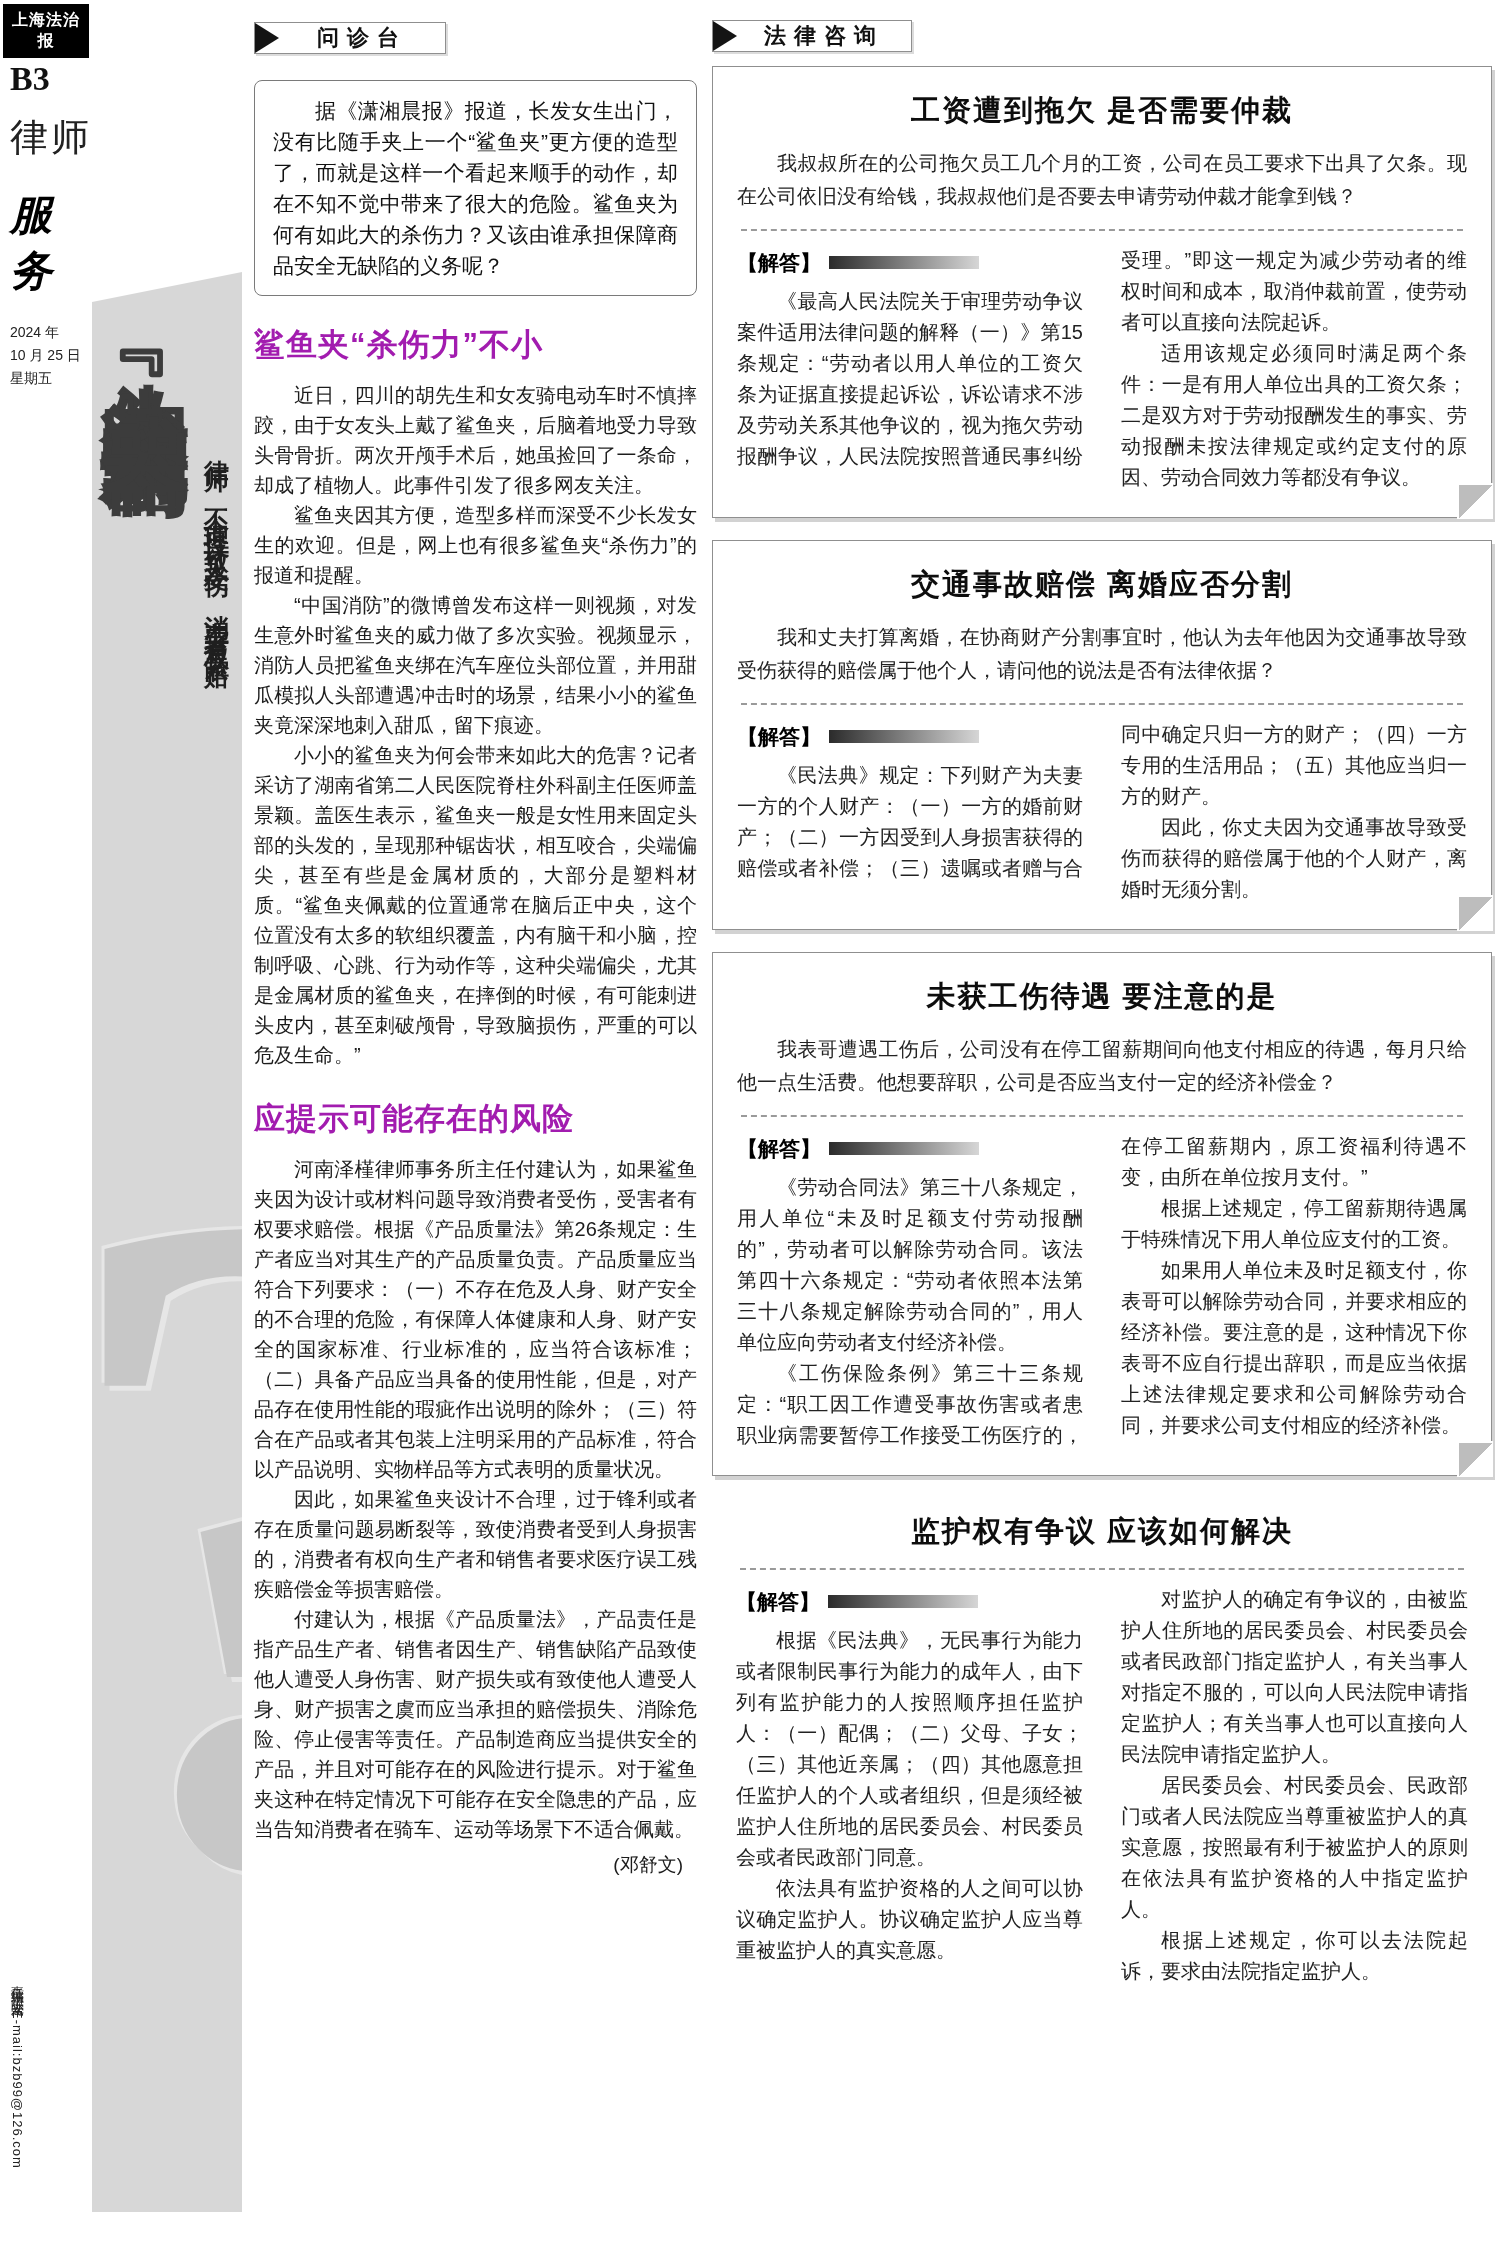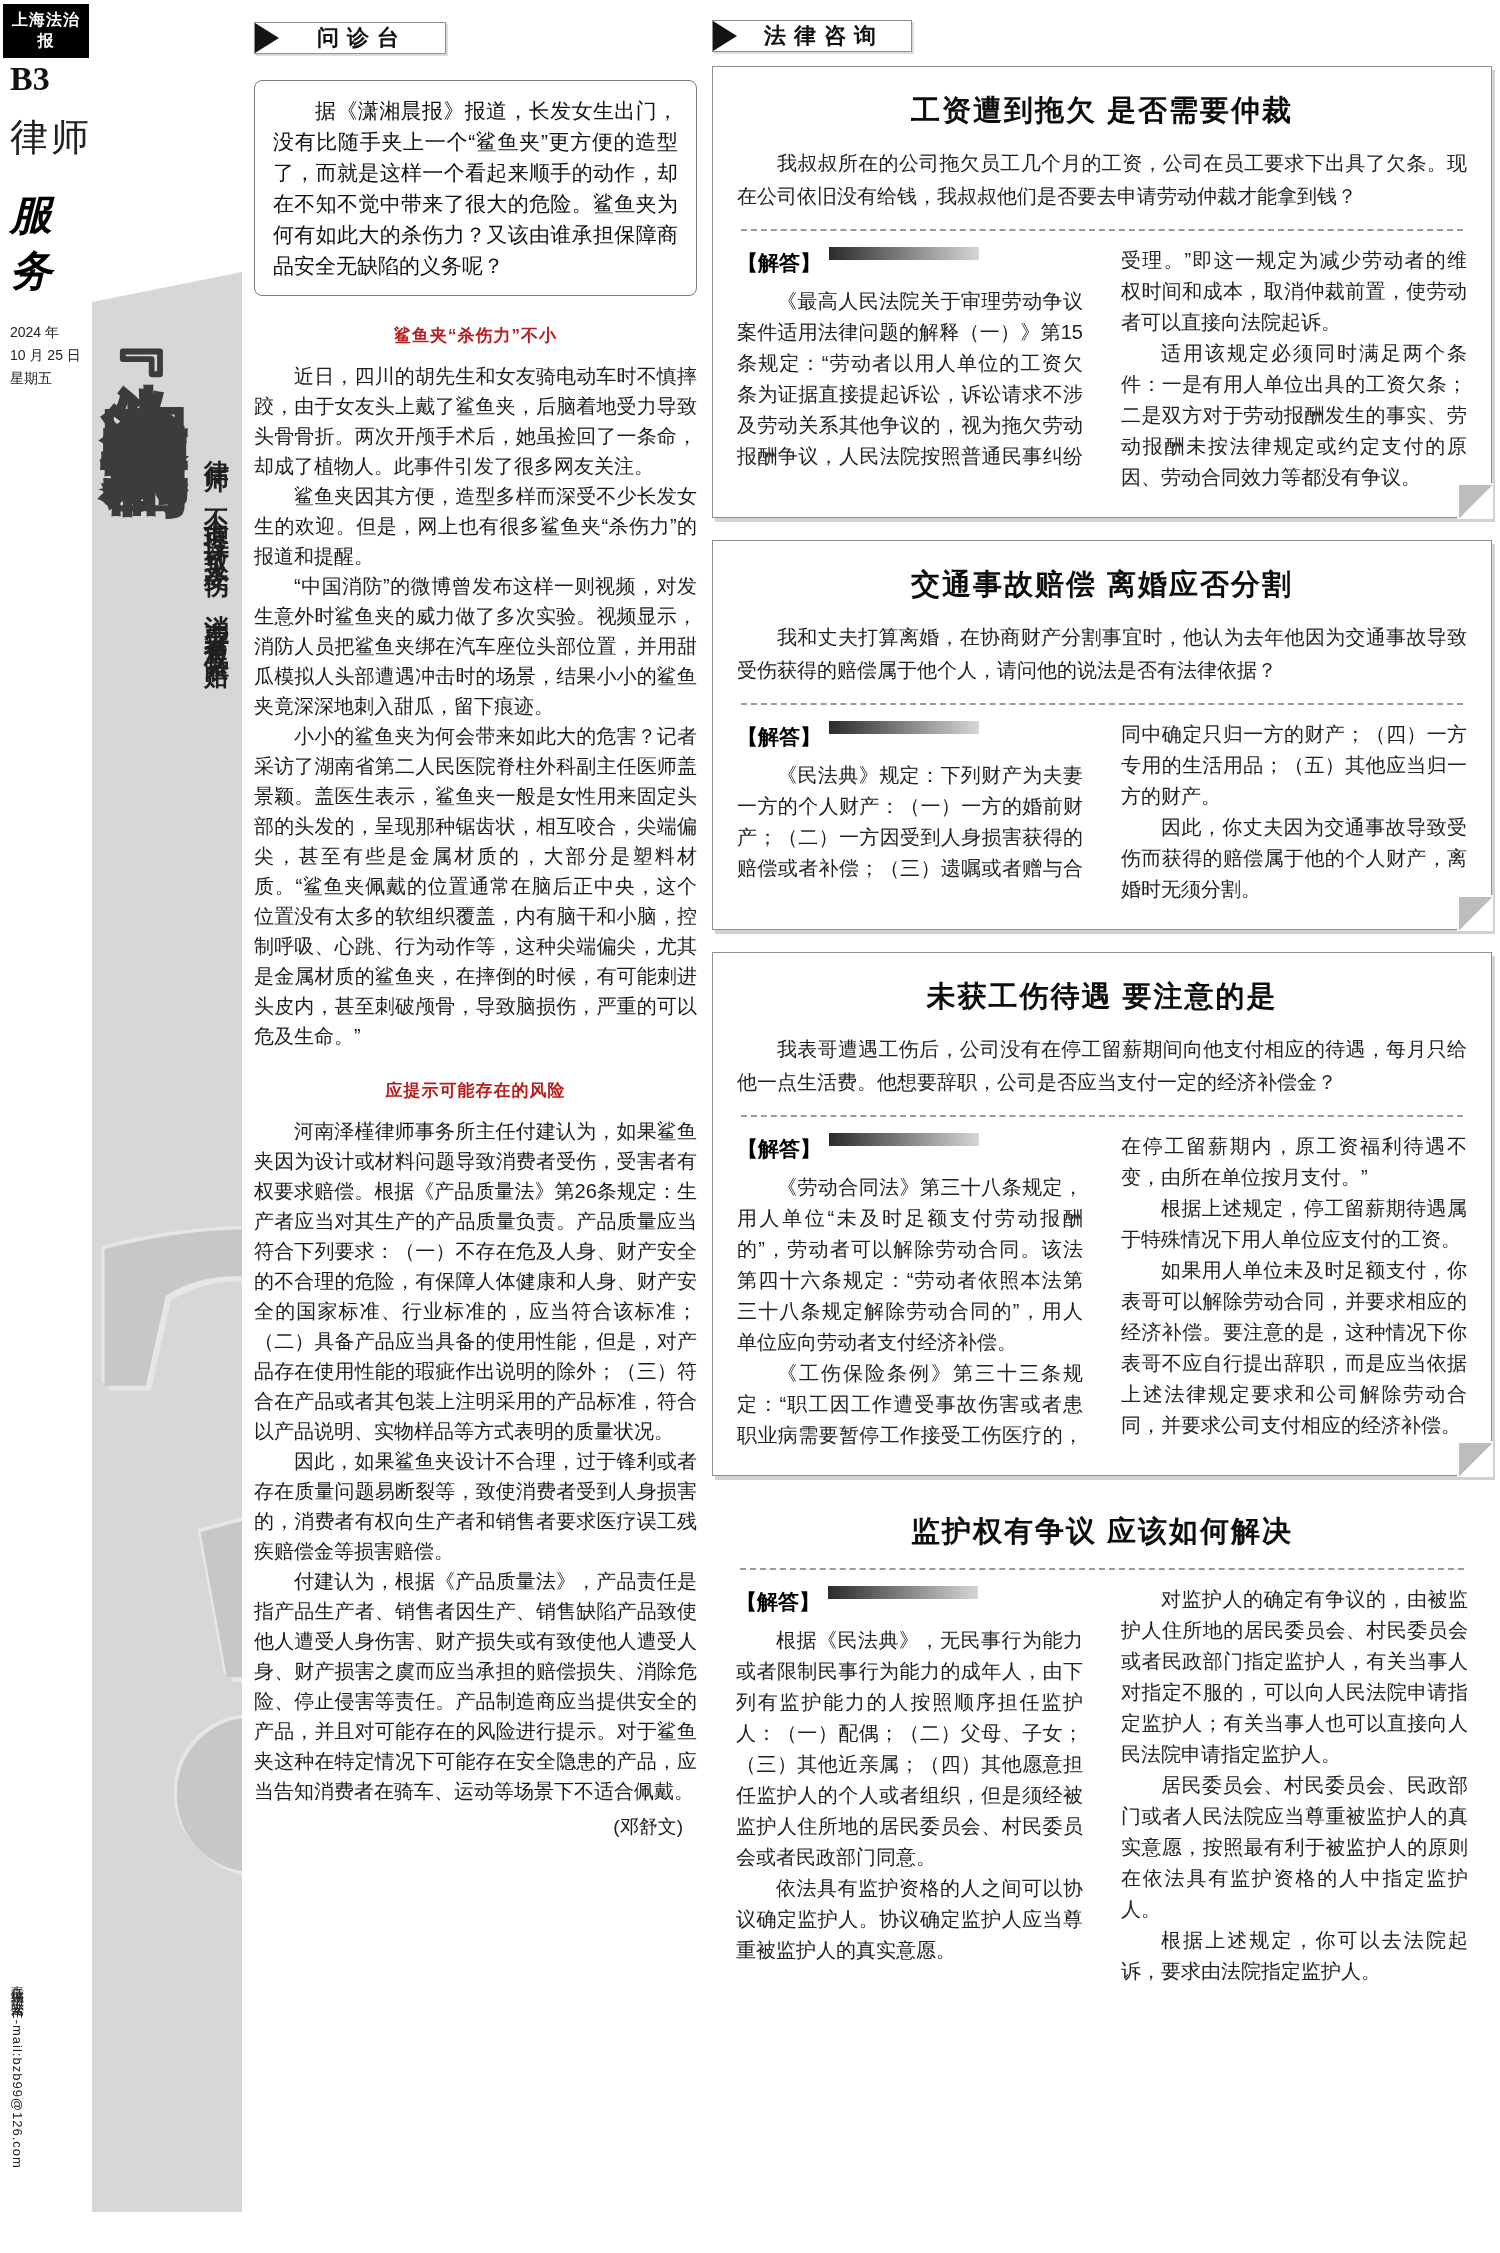--- a/index.html
+++ b/index.html
@@ -58,21 +58,21 @@
   .banner-text { flex:1; text-align:center; font-size:22px; font-weight:800; letter-spacing:8px; color:#111; }
 
   
   .mid-col { position:absolute; left:254px; top:22px; width:443px; }
   .mid-col .banner { width:192px; }
   .intro-box {
     margin-top:26px; border:1px solid #7a7a7a; border-radius:8px;
     padding:14px 18px; font-size:21px; line-height:31px; text-align:justify;
     text-indent:2em; color:#111;
   }
-  .article h3 { text-align:center; font-size:17px; font-weight:800; color:#b91c1c; margin:28px 0 14px; letter-spacing:1px; }
+  .article h3 { font-size:31px; font-weight:800; color:#a21caf; margin:28px 0 14px; letter-spacing:1px; }
   .article p { font-size:20px; line-height:30px; text-align:justify; text-indent:2em; color:#1c1c1c; }
   .byline { text-align:right; font-size:19px; color:#1c1c1c; margin-top:8px; padding-right:14px; }
 
   
   .right-col { position:absolute; left:712px; top:20px; width:780px; }
   .right-col .banner { width:200px; margin-bottom:14px; }
   .qa-box {
     position:relative; border:1px solid #8f8f8f; background:#fff;
     box-shadow:3px 4px 0 #d2d2d2; padding:14px 24px 24px; margin-bottom:22px;
   }
@@ -83,21 +83,21 @@
     content:""; position:absolute; right:-2px; bottom:-2px; width:34px; height:34px;
     background:linear-gradient(to bottom right, #bdbdbd 0 49%, #ffffff 50% 100%);
     clip-path:polygon(0 0, 100% 0, 0 100%);
   }
   .qa-open { padding:4px 24px 10px; margin-bottom:0; }
   .qa-title { text-align:center; font-size:29px; font-weight:800; letter-spacing:2px; color:#0d0d0d; margin:10px 0 16px; }
   .qa-question { font-size:20px; line-height:33px; text-align:justify; text-indent:2em; color:#222; }
   .qa-sep { border:none; border-top:2px dashed #9a9a9a; margin:16px 4px 14px; }
   .qa-answer { column-count:2; column-gap:38px; font-size:20px; line-height:31px; text-align:justify; color:#222; }
   .qa-answer p { text-indent:2em; }
-  .answer-label { display:flex; gap:8px; margin:2px 0 8px; }
+  .answer-label { display:flex; align-items:center; gap:8px; margin:2px 0 8px; }
   .answer-label .lbl { font-weight:800; font-size:21px; color:#000; }
   .label-bar { display:inline-block; width:150px; height:13px;
     background:linear-gradient(to right, #2b2b2b, #d6d6d6); }
 </style>
 </head>
 <body>
 
 <div class="page">
 
   <div class="masthead">

